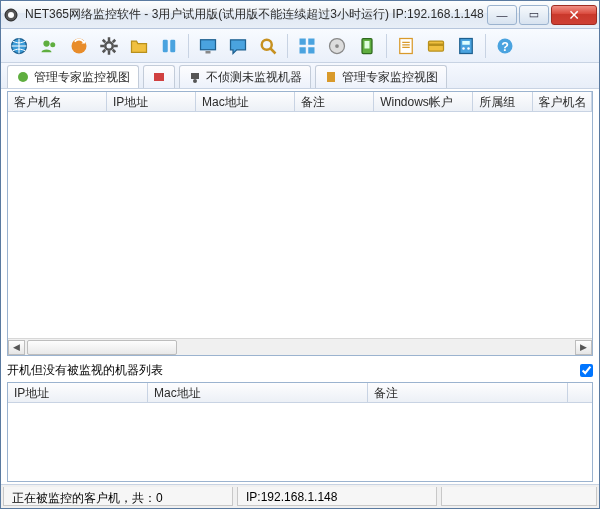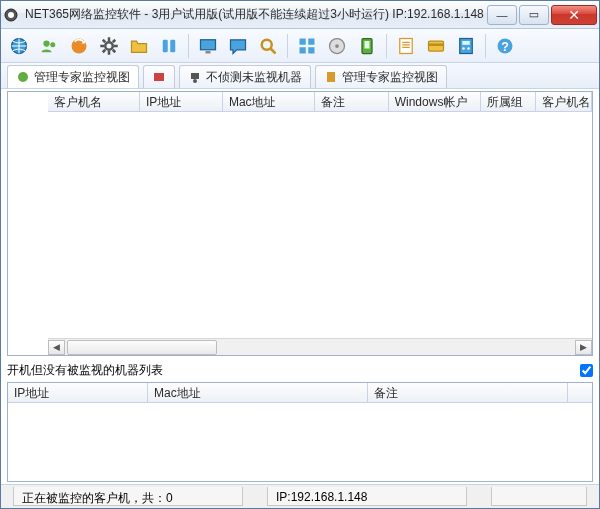--- a/index.html
+++ b/index.html
@@ -64,21 +64,21 @@
     border-radius: 3px 3px 0 0;
     background: linear-gradient(to bottom, #fdfdfe, #edf2fb);
     color: #2b2b2b;
   }
   .tab.active { background: #fff; font-weight: normal; }
   .tab.red { color: #b01818; }
   .tab-icon { width: 14px; height: 14px; display:inline-flex; }
   
   .content { display: flex; flex-direction: column; height: calc(509px - 28px - 34px - 26px - 24px - 2px); }
   .grid-wrap { border: 1px solid #9bb3cf; margin: 2px 6px; background: #fff; display: flex; flex-direction: column; }
-  .upper { flex: 1 1 auto; min-height: 260px; padding-left: 40px; }
+  .upper { flex: 1 1 auto; min-height: 260px; }
   .grid-head { display: flex; background: linear-gradient(to bottom, #fdfdfe, #ecf0f6); border-bottom: 1px solid #c8d3e3; height: 20px; }
   .gh {
     border-right: 1px solid #c8d3e3;
     padding: 2px 6px; font-size: 12px; color: #2b2b2b;
     overflow: hidden; white-space: nowrap;
   }
   .grid-body { flex: 1; overflow: auto; background: #fff; }
   .hscroll {
     height: 17px; background: #f0f0f0; border-top: 1px solid #d7d7d7;
     display:flex; align-items:center;
@@ -102,21 +102,21 @@
   .checkbox { display:inline-flex; align-items:center; gap:4px; }
   .checkbox input { width:13px; height:13px; }
   .lower { height: 100px; }
   
   .statusbar {
     height: 24px; border-top: 1px solid #c8d3e3;
     display:flex; align-items:stretch; background:#f0f0f0;
   }
   .status-cell {
     border:1px solid #c8c8c8; border-top:none;
-    padding: 3px 8px; background:#f6f6f6; margin:2px 12px;
+    padding: 3px 8px; background:#f6f6f6; margin:2px 2px;
   }
   .status-left { flex: 0 0 230px; }
   .status-mid { flex: 0 0 200px; font-family: Liberation Sans, sans-serif; }
   .status-right { flex:1; }
 </style>
 </head>
 <body>
 
 <div class="titlebar">
   <span class="app-icon">

